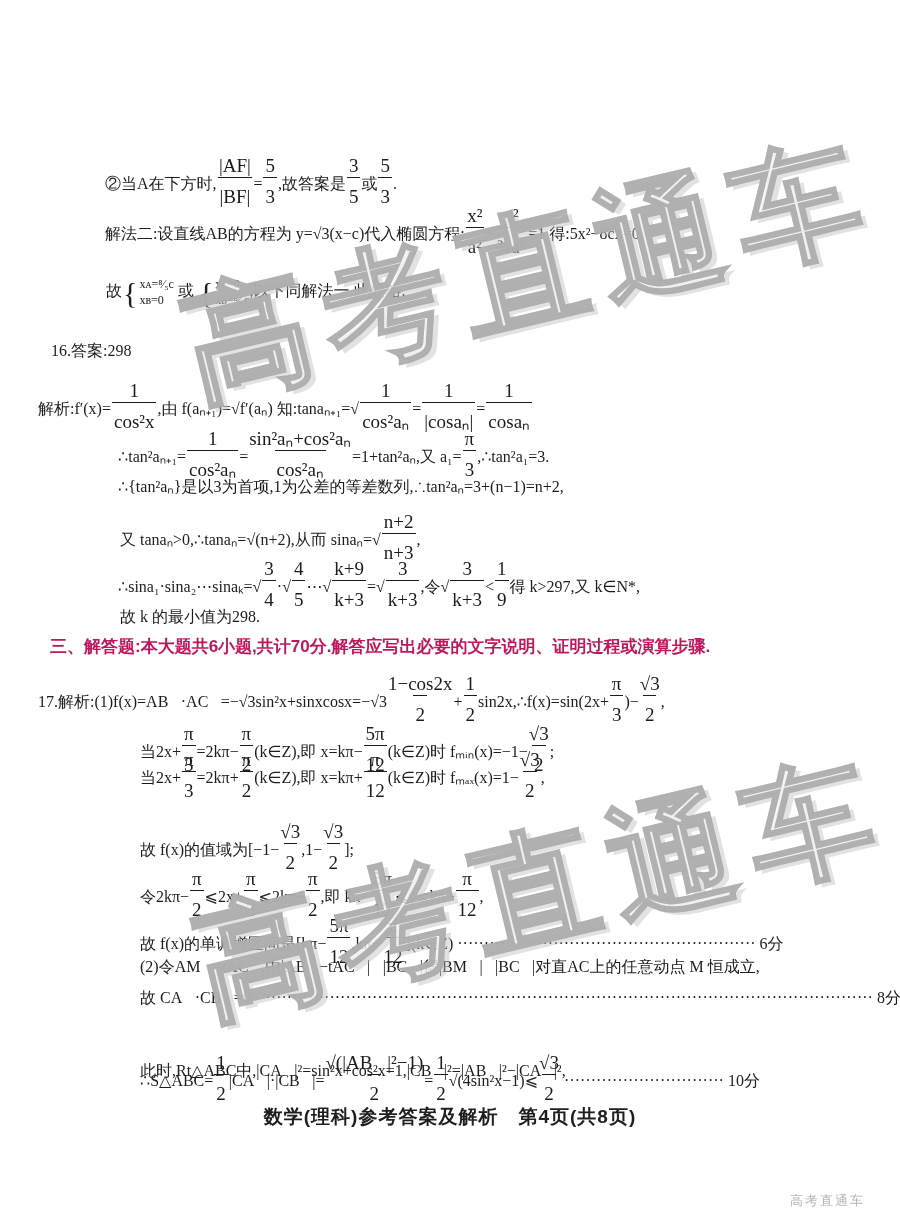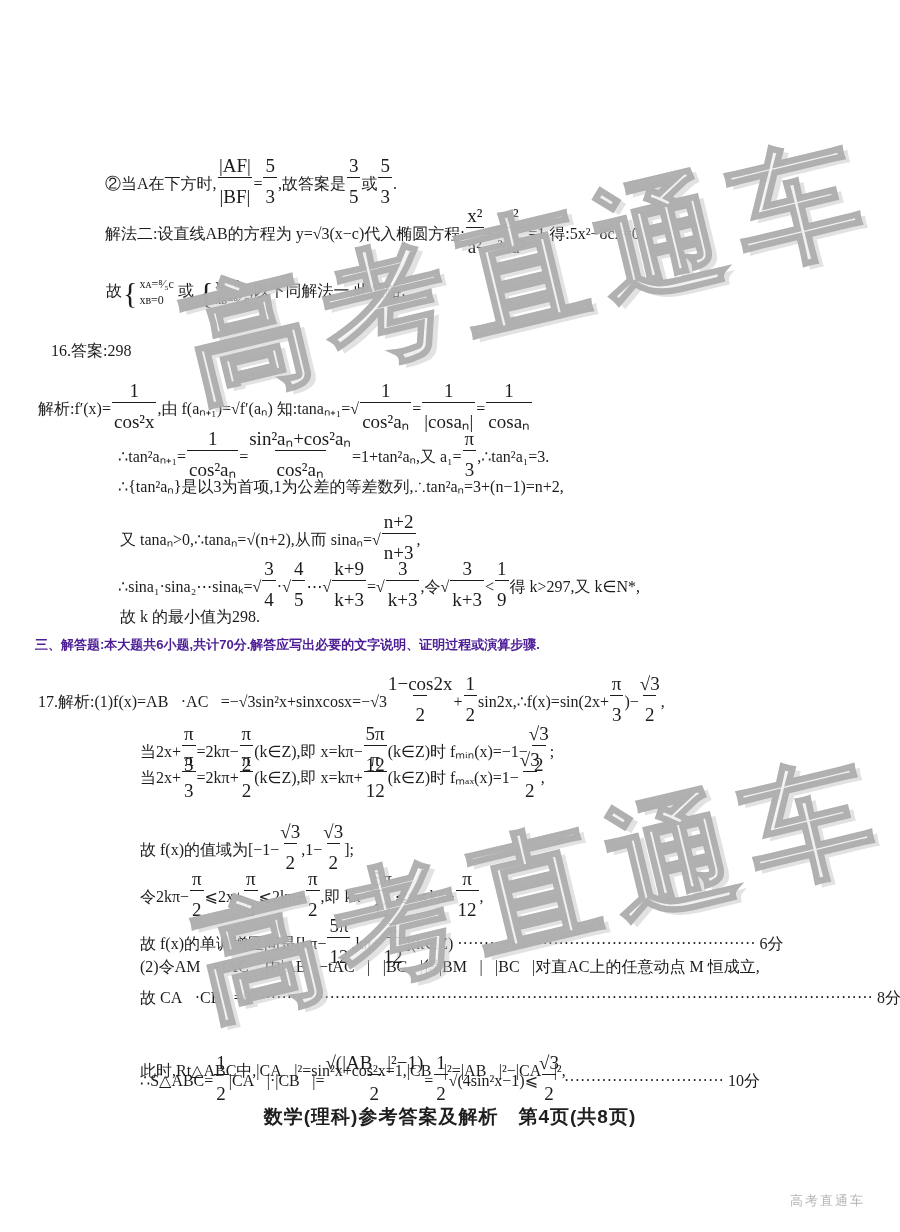--- a/index.html
+++ b/index.html
@@ -9,21 +9,21 @@
     font-family:"Liberation Serif", serif;
   }
   .line{
     position:absolute;white-space:nowrap;
     font-size:16px;line-height:1.1;color:#1c1c1c;
     font-family:"Liberation Serif", serif;
     z-index:2;
   }
   .hdr{
     font-family:"Liberation Sans", sans-serif;
-    font-weight:bold;font-size:13px;color:#4c1d95;
+    font-weight:bold;font-size:17px;color:#be185d;margin-left:15px;
   }
   .frac{
     display:inline-flex;flex-direction:column;align-items:center;
     vertical-align:middle;font-size:19px;line-height:1.15;padding:0 1px;
   }
   .frac span:nth-child(2){border-top:1px solid #1c1c1c;padding:8px 2px;}
   .sys{display:inline-flex;align-items:center;vertical-align:middle;}
   .sys::before{content:"{";font-size:30px;font-weight:400;margin:0 2px 0 1px;color:#1c1c1c;}
   .stack{display:inline-flex;flex-direction:column;line-height:1.3;font-size:12px;text-align:left;}
   .footer{

